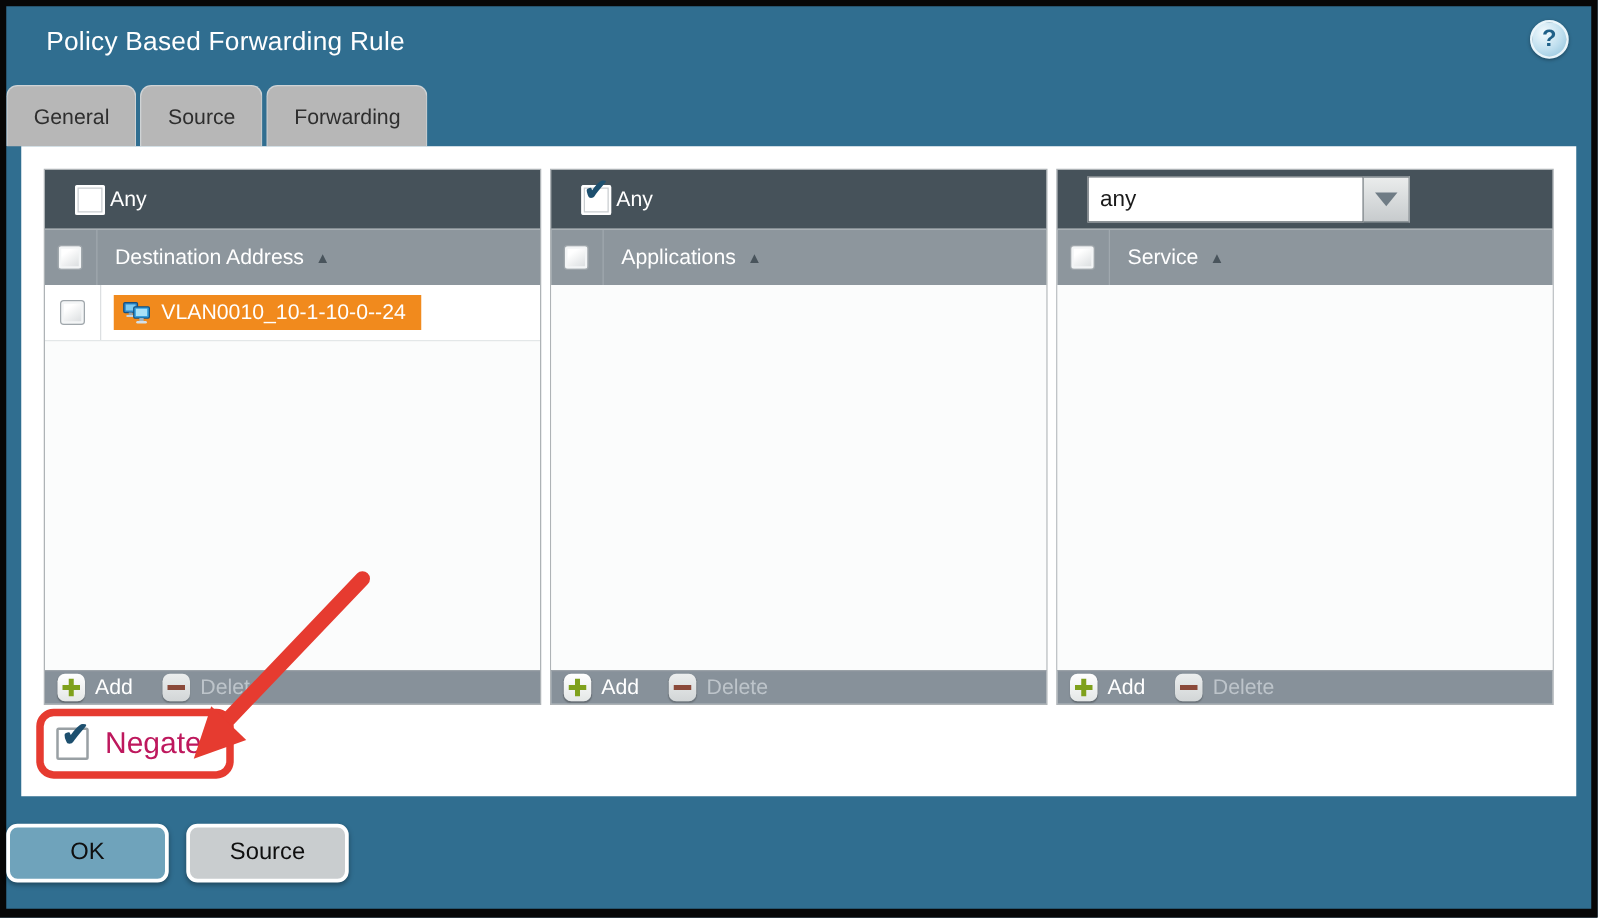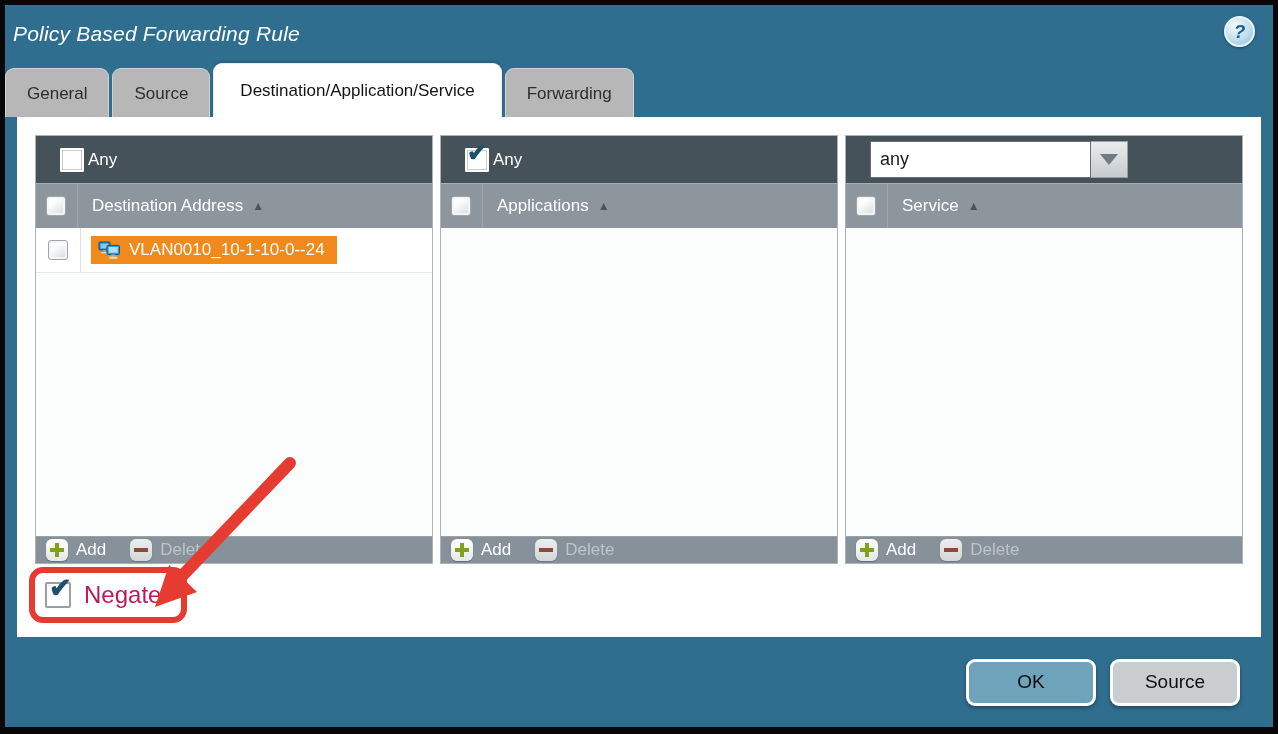--- a/index.html
+++ b/index.html
@@ -3,21 +3,21 @@
 <meta charset="utf-8">
 <style>
   * { box-sizing: border-box; }
   html, body { width: 1278px; height: 734px; margin: 0; padding: 0; overflow: hidden;
     background: #000; font-family: "Liberation Sans", sans-serif; }
 
   .dialog { position: relative; width: 1278px; height: 734px;
     border: 5px solid #070707; border-bottom-width: 7px; background: #306E90; }
 
   
-  .titlebar { height: 58px; display: flex; align-items: center; padding: 0 8px; position: relative; font-style: italic; }
+  .titlebar { height: 58px; display: flex; align-items: center; padding: 0 32px; position: relative; }
   .title { color: #fff; font-size: 21px; letter-spacing: .2px; }
   .help { position: absolute; right: 18px; top: 11px; width: 31px; height: 31px; border-radius: 50%;
     background: radial-gradient(circle at 35% 30%, #f4fbfe, #bedeee 55%, #8cc0da);
     border: 2px solid #eaf5fa; color: #1f6088; font-weight: bold; font-size: 19px;
     display: flex; align-items: center; justify-content: center;
     box-shadow: 0 1px 3px rgba(0,0,0,.35); cursor: pointer; }
 
   
   .tabs { display: flex; align-items: flex-end; height: 54px; gap: 3px; }
   .tab { background: #b7b7b7; color: #2e2e2e; font-size: 17px; padding: 0 21px; height: 49px;
@@ -88,21 +88,21 @@
     border-right: 9px solid transparent; border-top: 11px solid #6f7c85; }
 
   
   .negate-wrap { margin-top: 3px; height: 64px; display: flex; align-items: flex-start; }
   .negate-box { display: inline-flex; align-items: center; gap: 13px;
     border: 6px solid #E63B30; border-radius: 14px; padding: 8px 20px 8px 10px;
     background: #fff; margin-left: -6px; }
   .negate-label { font-size: 24px; color: #be185d; }
 
   
-  .bottombar { height: 90px; display: flex; justify-content: flex-end; align-items: center;
+  .bottombar { height: 90px; display: flex; align-items: center;
     padding-right: 33px; gap: 14px; }
   .btn { width: 130px; height: 47px; border-radius: 9px; border: 3px solid #fff; font-size: 19px;
     color: #0f0f0f; display: flex; align-items: center; justify-content: center;
     box-shadow: 0 2px 4px rgba(0,0,0,.35); cursor: pointer; }
   .btn-ok { background: #6FA3BB; }
   .btn-cancel { background: #C9CDCF; }
 
   
   .arrow-svg { position: absolute; left: 0; top: 0; width: 1278px; height: 734px;
     pointer-events: none; z-index: 50; }
@@ -115,21 +115,20 @@
   <div class="titlebar">
     <span class="title">Policy Based Forwarding Rule</span>
     <div class="help">
       <span>?</span>
     </div>
   </div>
 
   <div class="tabs">
     <div class="tab">General</div>
     <div class="tab">Source</div>
-    <div class="tab active">Destination/Application/Service</div>
     <div class="tab">Forwarding</div>
   </div>
 
   <div class="content">
     <div class="panels">
 
       <div class="panel">
         <div class="any-bar">
           <span class="cb cb-any">
             

